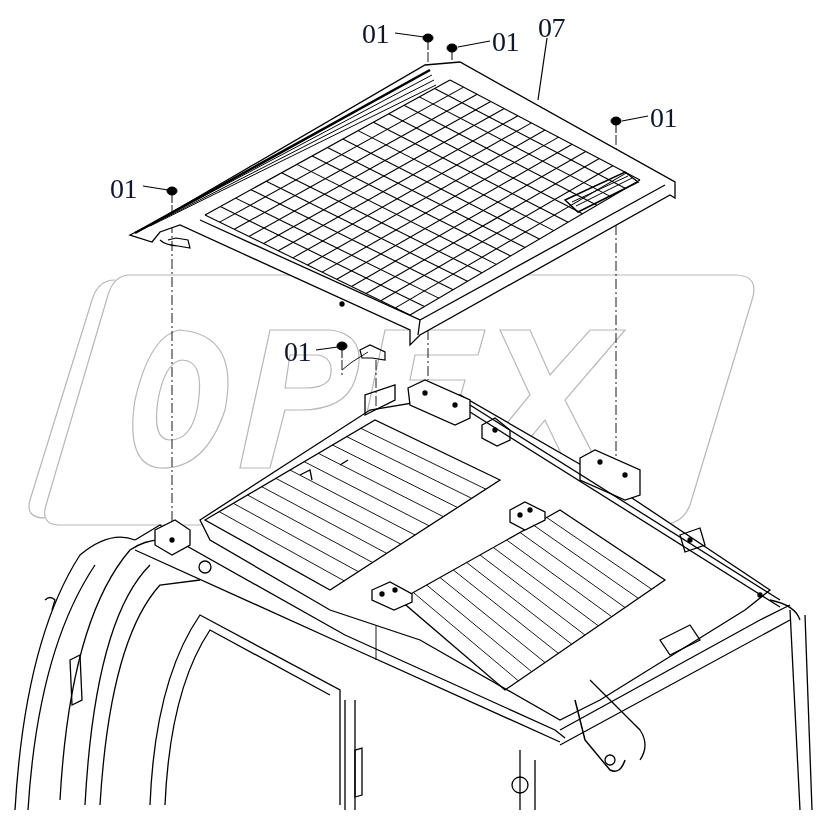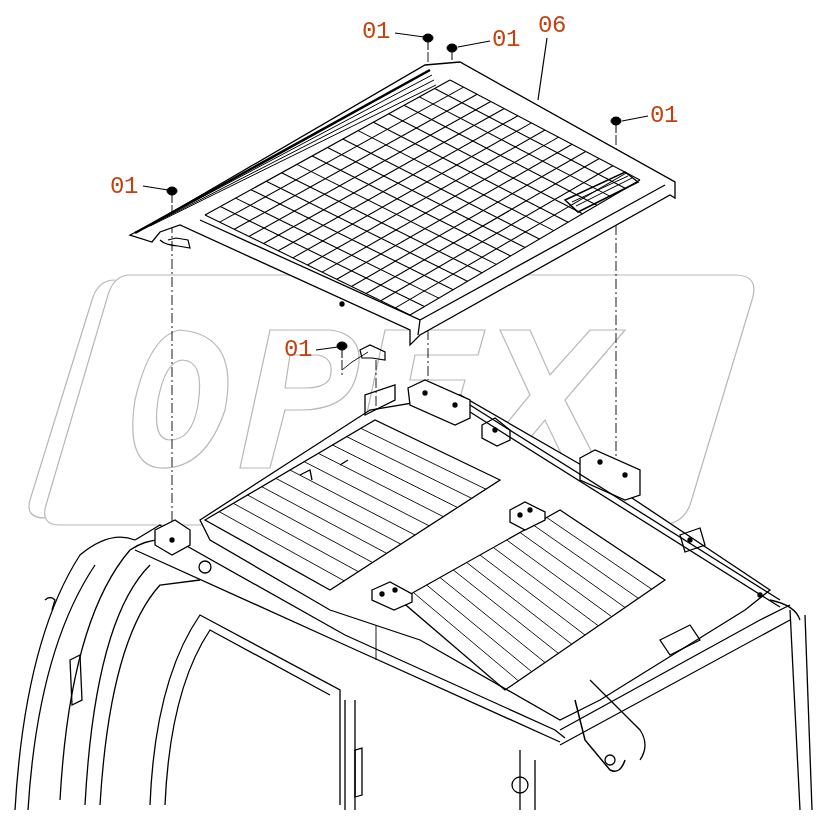--- a/index.html
+++ b/index.html
@@ -1,22 +1,22 @@
 <!DOCTYPE html>
 <html><head>
 <meta charset="utf-8">
 <style>
   html, body { margin: 0; padding: 0; background: #ffffff; }
   body { width: 828px; height: 818px; overflow: hidden; position: relative; }
   #diagram { position: absolute; left: 0; top: 0; width: 828px; height: 818px; }
   .callout {
     position: absolute;
-    font-family: Liberation Mono, monospace;
-    font-size: 24px;
-    color: #c2410c;
+    font-family: Liberation Serif, serif;
+    font-size: 28px;
+    color: #0f172a;
     line-height: 1;
     letter-spacing: -0.5px;
   }
 </style>
 </head>
 <body>
 
 <svg id="diagram" viewBox="0 0 828 818" xmlns="http://www.w3.org/2000/svg">
 
   <g fill="none" stroke="#b8b8b8" stroke-width="1.2">
@@ -235,16 +235,16 @@
       <line x1="466.66666666666663" y1="562.5" x2="571.6666666666666" y2="644.1666666666666"></line>
       <line x1="453.33333333333337" y1="570" x2="558.3333333333334" y2="653.3333333333334"></line>
       <line x1="440" y1="577.5" x2="545" y2="662.5"></line>
       <line x1="426.66666666666663" y1="585" x2="531.6666666666666" y2="671.6666666666666"></line>
       <line x1="413.33333333333337" y1="592.5" x2="518.3333333333334" y2="680.8333333333334"></line>
     </g>
 </svg>
 
 <div class="callout" style="left:362px;top:20px;">01</div>
 <div class="callout" style="left:492px;top:28px;">01</div>
-<div class="callout" style="left:538px;top:14px;">06</div>
+<div class="callout" style="left:538px;top:14px;">07</div>
 <div class="callout" style="left:650px;top:104px;">01</div>
 <div class="callout" style="left:110px;top:175px;">01</div>
 <div class="callout" style="left:284px;top:338px;">01</div>
 
 </body></html>

